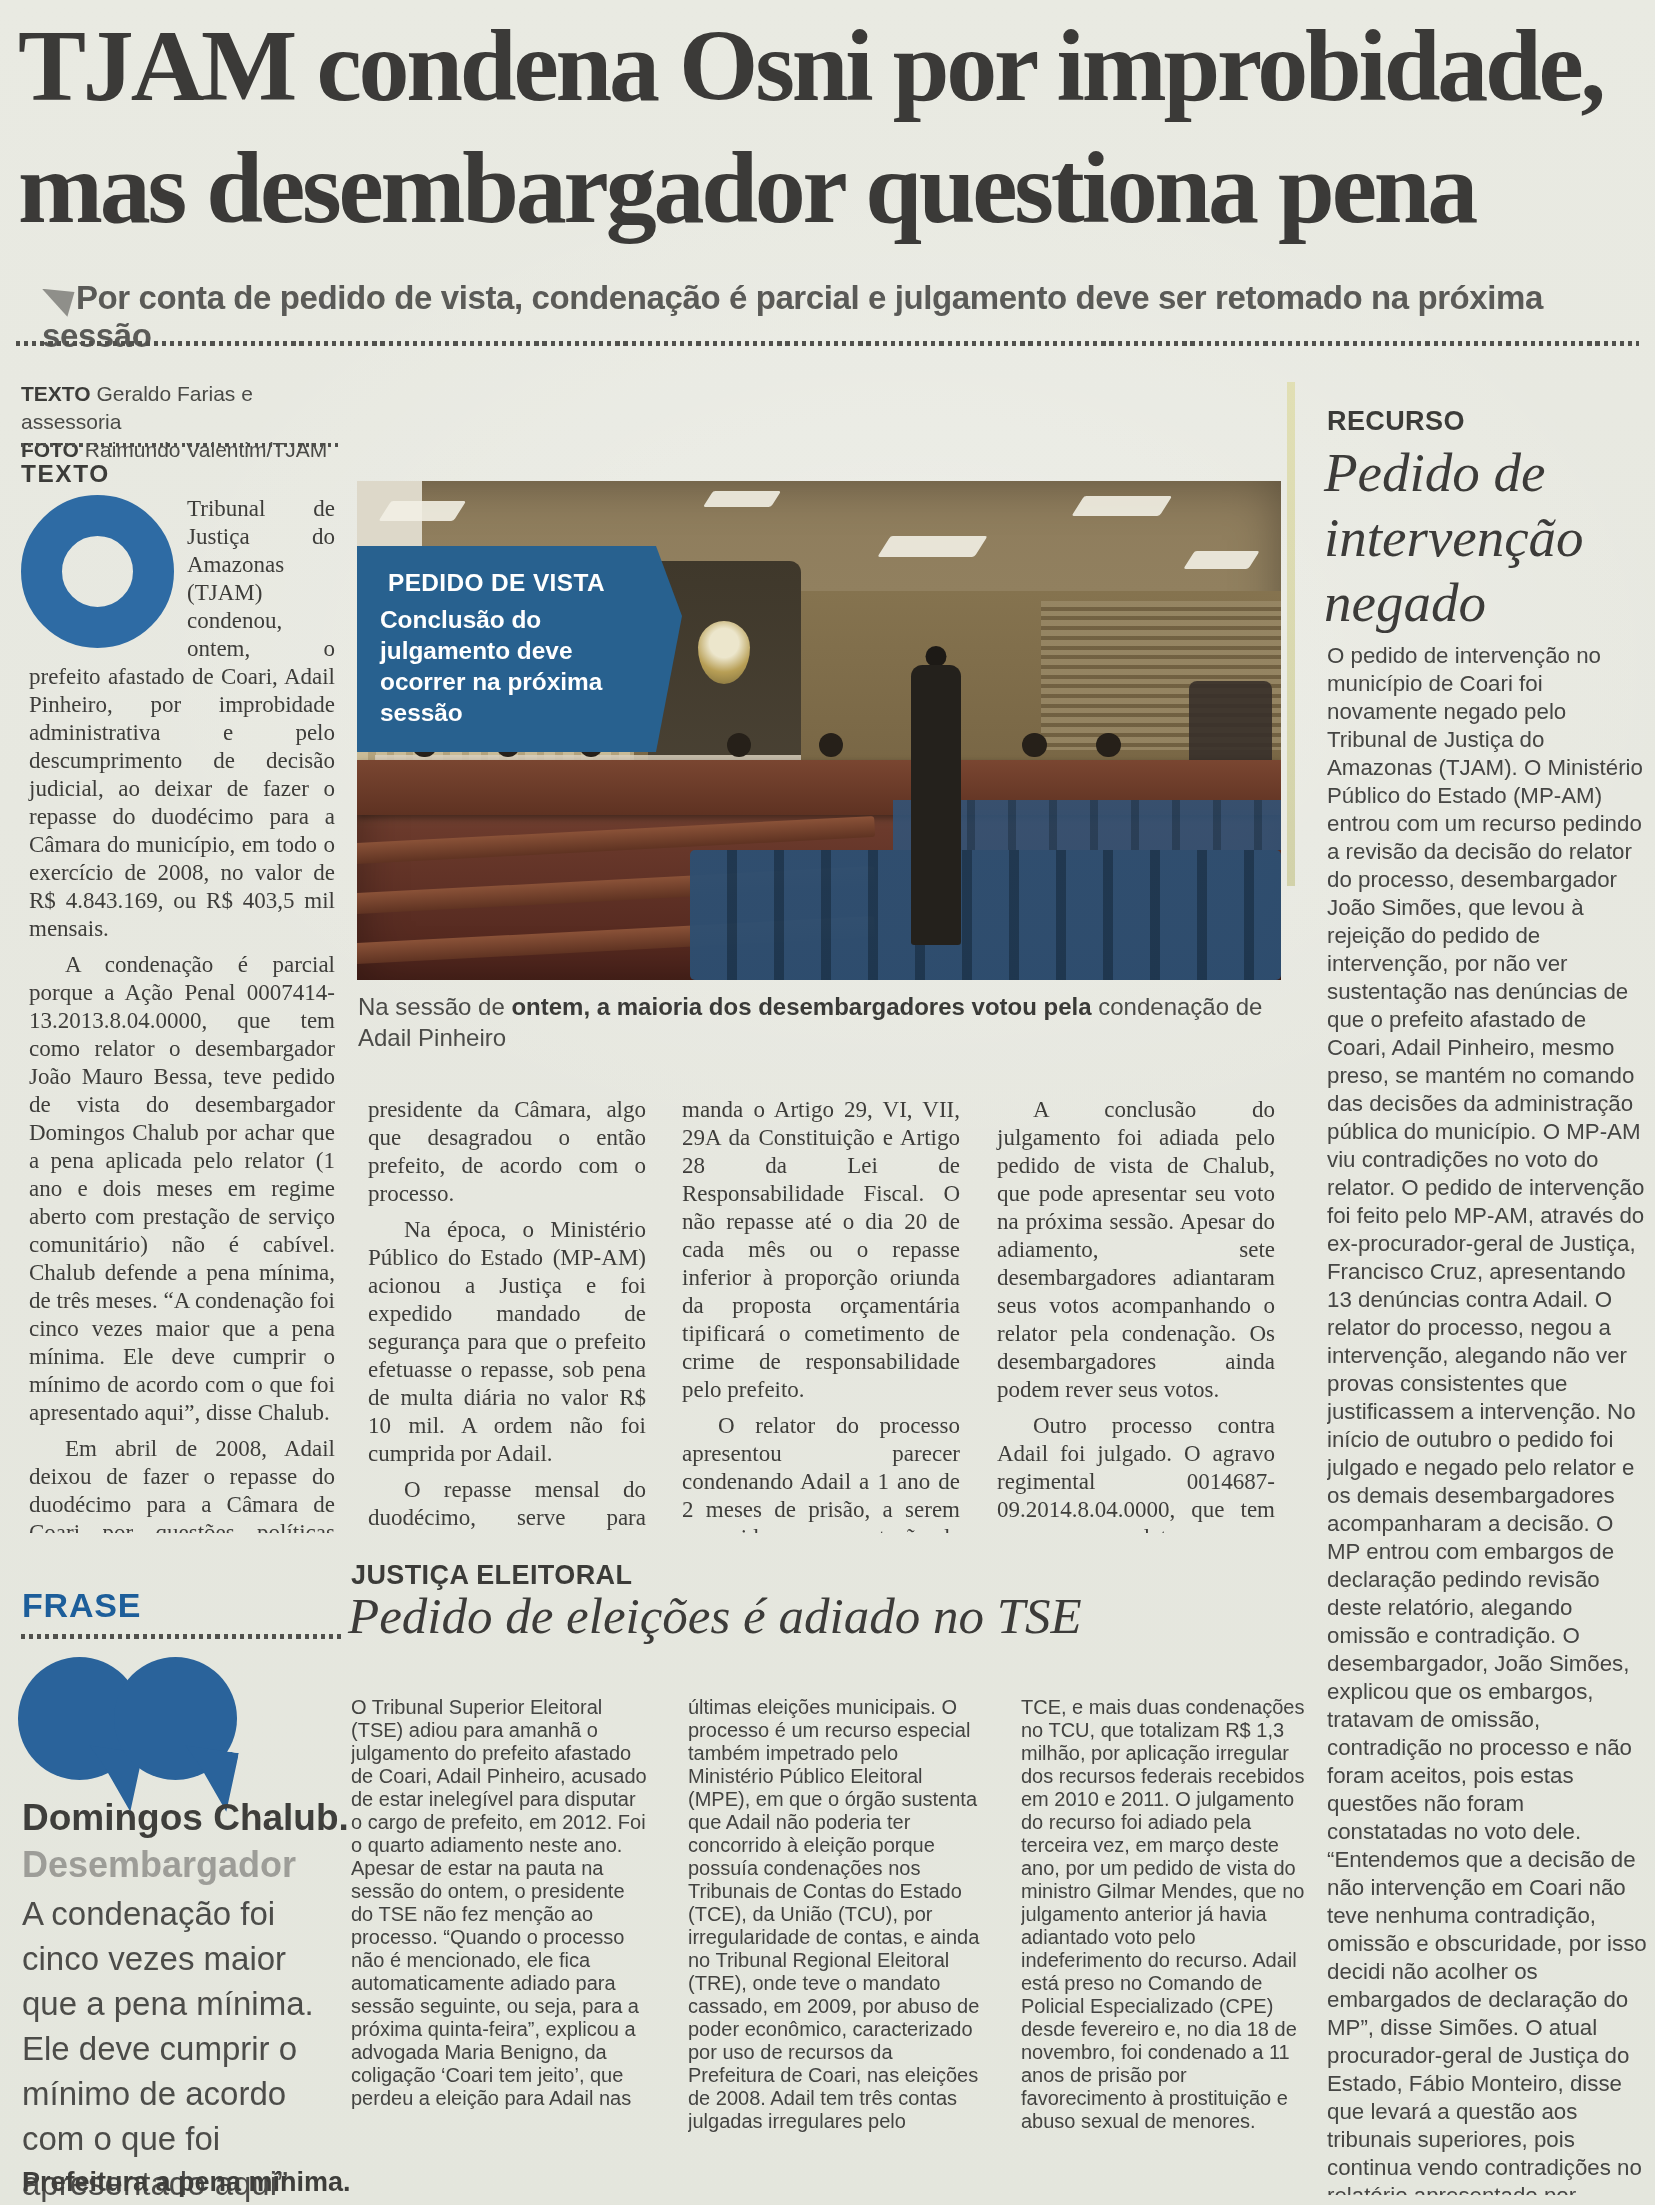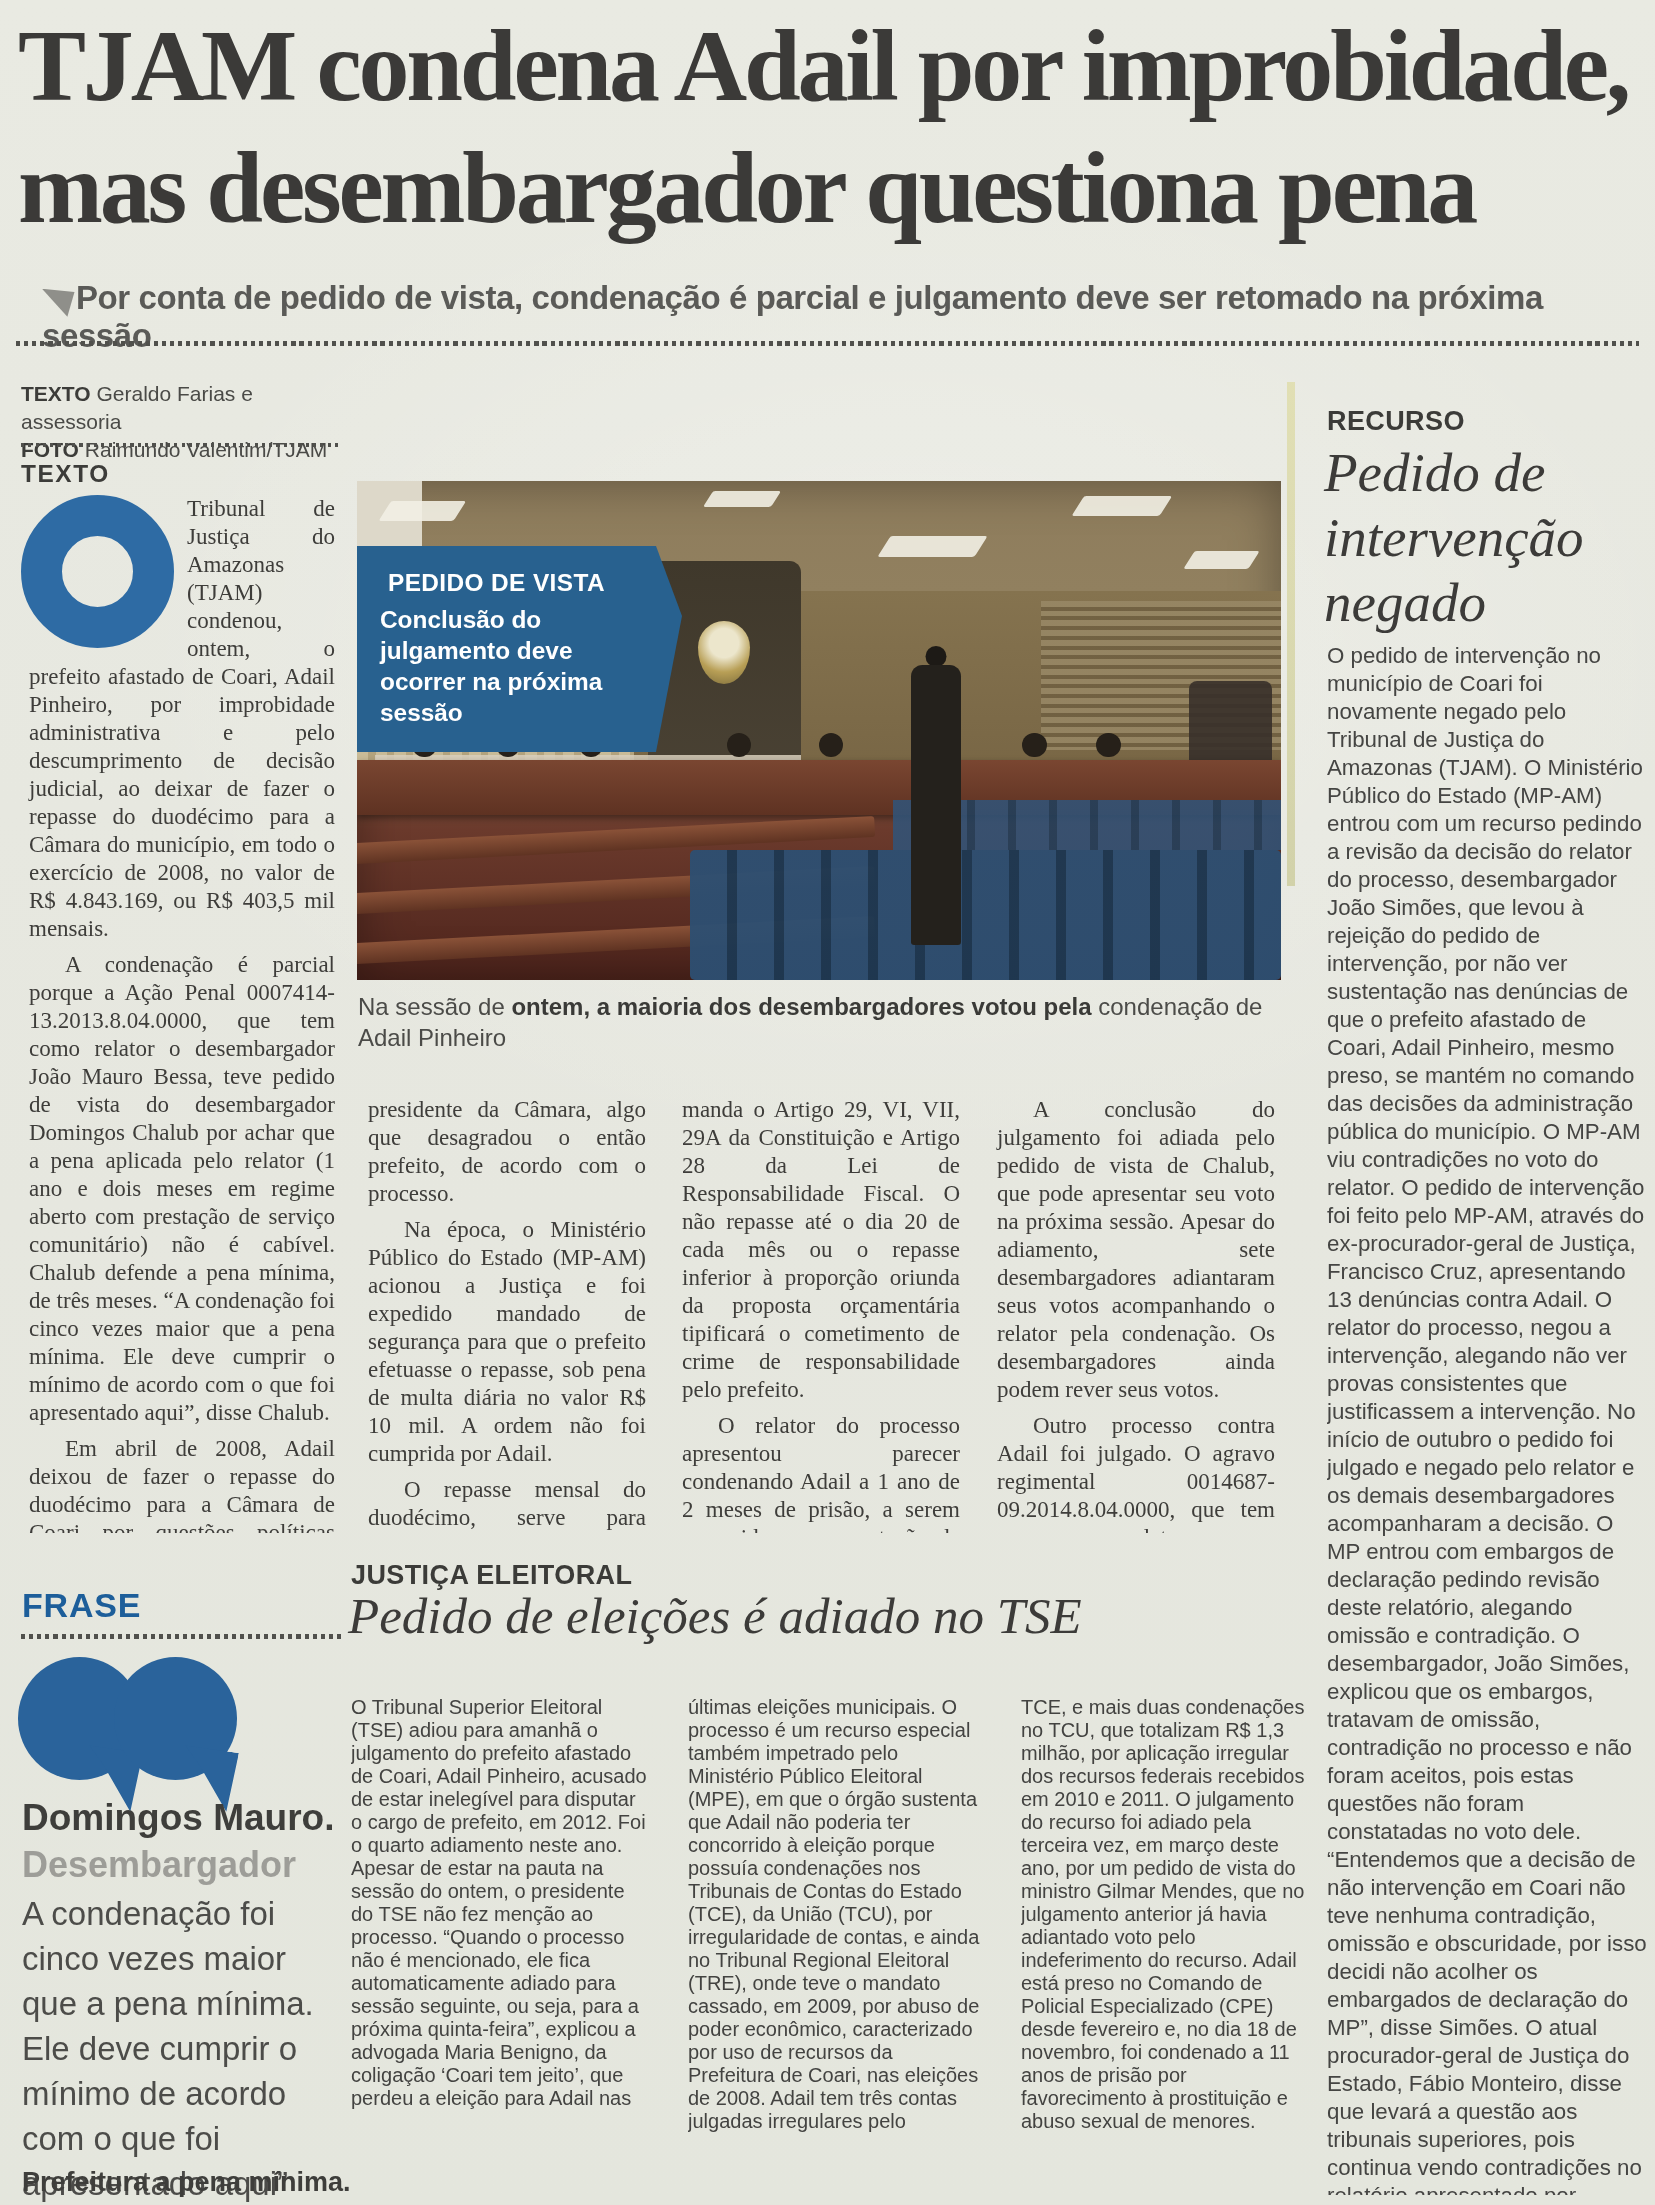--- a/index.html
+++ b/index.html
@@ -121,21 +121,21 @@
   .ele-col { position:absolute; top:1696px; width:296px; height:510px; overflow:hidden;
     font-size:20px; line-height:23px; color:#434341; }
   .ele-c1 { left:351px; } .ele-c2 { left:688px; } .ele-c3 { left:1021px; }
 </style>
 </head>
 <body>
 
 <div id="page">
 
   <div class="headline">
-    <div>TJAM condena Adail por improbidade,</div>
+    <div>TJAM condena Osni por improbidade,</div>
     <div>mas desembargador questiona pena</div>
   </div>
 
   <div class="subhead">
     <span class="tri"></span>
     <span class="txt">Por conta de pedido de vista, condenação é parcial e julgamento deve ser retomado na próxima sessão</span>
   </div>
   <div class="dotted rule-top"></div>
 
   <div class="byline">
@@ -214,21 +214,21 @@
   <div class="kicker recurso-kicker">RECURSO</div>
   <div class="recurso-title">Pedido de intervenção negado</div>
   <div class="recurso-body">O pedido de intervenção no município de Coari foi novamente negado pelo Tribunal de Justiça do Amazonas (TJAM). O Ministério Público do Estado (MP-AM) entrou com um recurso pedindo a revisão da decisão do relator do processo, desembargador João Simões, que levou à rejeição do pedido de intervenção, por não ver sustentação nas denúncias de que o prefeito afastado de Coari, Adail Pinheiro, mesmo preso, se mantém no comando das decisões da administração pública do município. O MP-AM viu contradições no voto do relator. O pedido de intervenção foi feito pelo MP-AM, através do ex-procurador-geral de Justiça, Francisco Cruz, apresentando 13 denúncias contra Adail. O relator do processo, negou a intervenção, alegando não ver provas consistentes que justificassem a intervenção. No início de outubro o pedido foi julgado e negado pelo relator e os demais desembargadores acompanharam a decisão. O MP entrou com embargos de declaração pedindo revisão deste relatório, alegando omissão e contradição. O desembargador, João Simões, explicou que os embargos, tratavam de omissão, contradição no processo e não foram aceitos, pois estas questões não foram constatadas no voto dele. “Entendemos que a decisão de não intervenção em Coari não teve nenhuma contradição, omissão e obscuridade, por isso decidi não acolher os embargados de declaração do MP”, disse Simões. O atual procurador-geral de Justiça do Estado, Fábio Monteiro, disse que levará a questão aos tribunais superiores, pois continua vendo contradições no relatório apresentado por Simões. “Ele se posicionou contrário à intervenção, apesar de admitir que o clima lá é de instabilidade e merece a atenção dos órgãos. Aí que vemos a contradição, se ele reconhece a instabilidade, o caminho natural era a decretação da intervenção”, disse.</div>
 
   <div class="frase-kicker">FRASE</div>
   <div class="frase-rule"></div>
   <div class="qmark">
     <div class="qb q1"></div>
     <div class="qb q2"></div>
   </div>
-  <div class="frase-name">Domingos Mauro.</div>
+  <div class="frase-name">Domingos Chalub.</div>
   <div class="frase-role">Desembargador</div>
   <div class="frase-quote">A condenação foi cinco vezes maior que a pena mínima. Ele deve cumprir o mínimo de acordo com o que foi apresentado aqui”</div>
   <div class="frase-footer">Prefeitura a pena mínima.</div>
 
   <div class="kicker ele-kicker">JUSTIÇA ELEITORAL</div>
   <div class="ele-title">Pedido de eleições é adiado no TSE</div>
   <div class="ele-col ele-c1">O Tribunal Superior Eleitoral (TSE) adiou para amanhã o julgamento do prefeito afastado de Coari, Adail Pinheiro, acusado de estar inelegível para disputar o cargo de prefeito, em 2012. Foi o quarto adiamento neste ano. Apesar de estar na pauta na sessão do ontem, o presidente do TSE não fez menção ao processo. “Quando o processo não é mencionado, ele fica automaticamente adiado para sessão seguinte, ou seja, para a próxima quinta-feira”, explicou a advogada Maria Benigno, da coligação ‘Coari tem jeito’, que perdeu a eleição para Adail nas</div>
   <div class="ele-col ele-c2">últimas eleições municipais. O processo é um recurso especial também impetrado pelo Ministério Público Eleitoral (MPE), em que o órgão sustenta que Adail não poderia ter concorrido à eleição porque possuía condenações nos Tribunais de Contas do Estado (TCE), da União (TCU), por irregularidade de contas, e ainda no Tribunal Regional Eleitoral (TRE), onde teve o mandato cassado, em 2009, por abuso de poder econômico, caracterizado por uso de recursos da Prefeitura de Coari, nas eleições de 2008. Adail tem três contas julgadas irregulares pelo</div>
   <div class="ele-col ele-c3">TCE, e mais duas condenações no TCU, que totalizam R$ 1,3 milhão, por aplicação irregular dos recursos federais recebidos em 2010 e 2011. O julgamento do recurso foi adiado pela terceira vez, em março deste ano, por um pedido de vista do ministro Gilmar Mendes, que no julgamento anterior já havia adiantado voto pelo indeferimento do recurso. Adail está preso no Comando de Policial Especializado (CPE) desde fevereiro e, no dia 18 de novembro, foi condenado a 11 anos de prisão por favorecimento à prostituição e abuso sexual de menores.</div>
 

